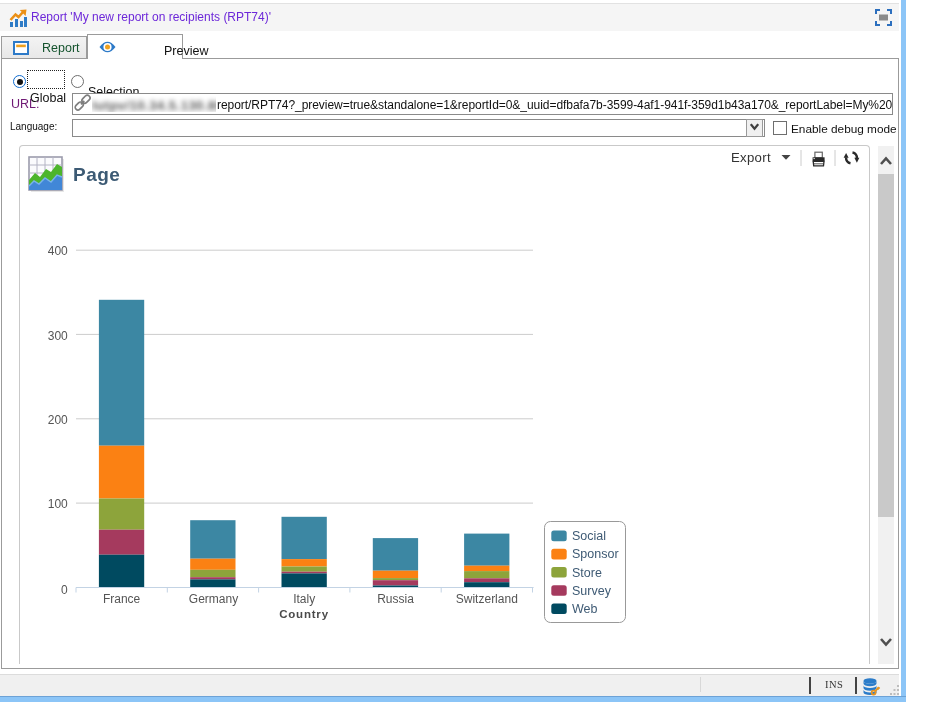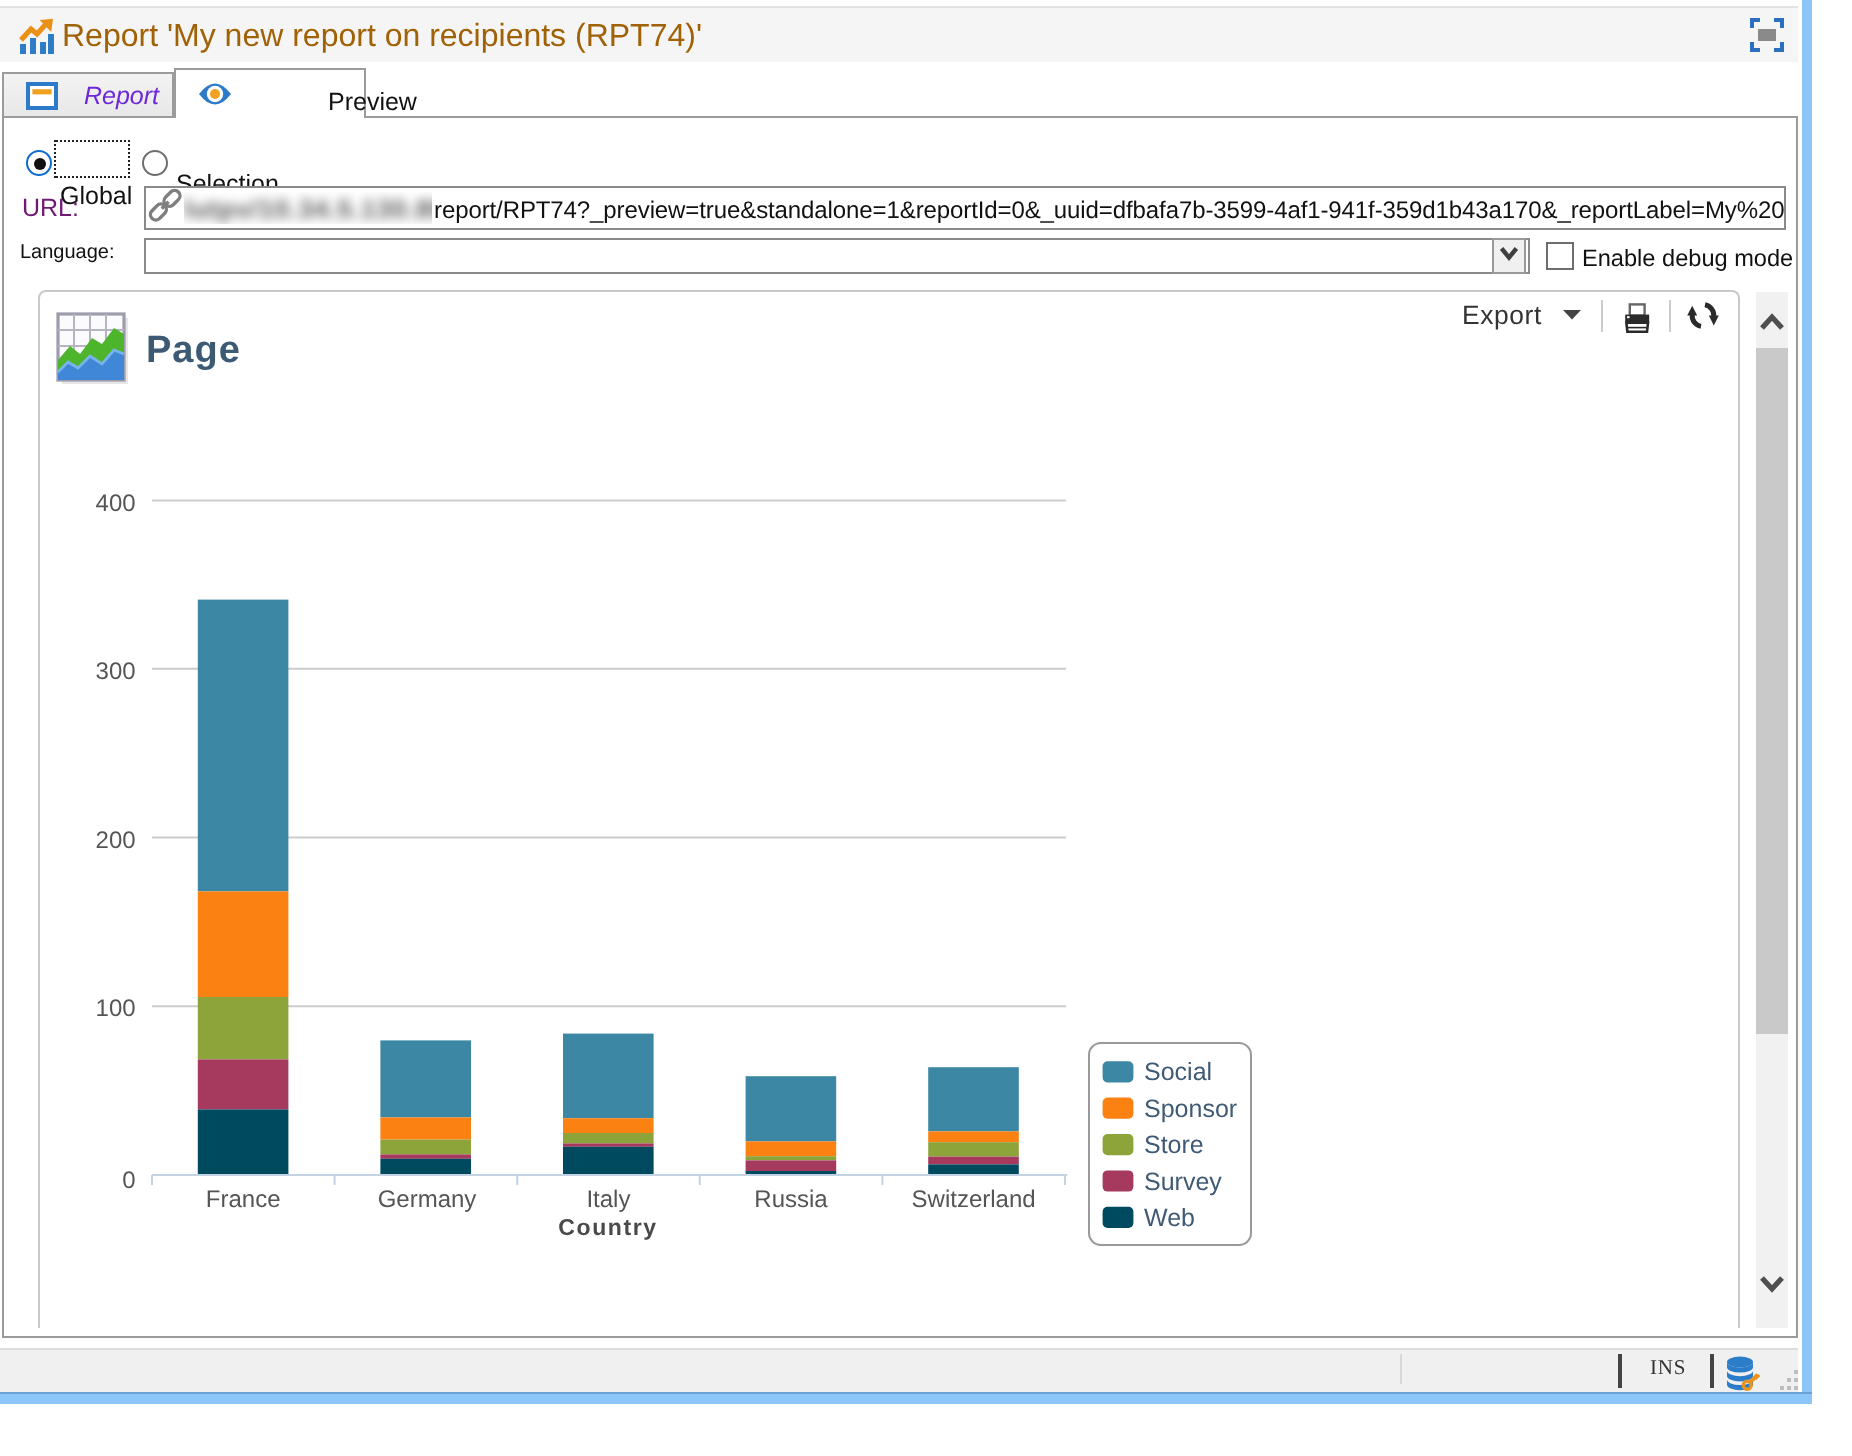--- a/index.html
+++ b/index.html
@@ -15,39 +15,39 @@
 
   <div class="abs" style="left:0;top:3px;width:899px;height:28px;background:#f5f5f5;border-top:1px solid #e2e2e2;"></div>
   <svg class="abs" style="left:9px;top:9px;" width="19" height="19" viewBox="0 0 19 19">
     <rect x="1" y="13" width="3" height="5" fill="#2f7cc6"></rect>
     <rect x="6" y="10" width="3" height="8" fill="#2f7cc6"></rect>
     <rect x="11" y="12" width="3" height="6" fill="#2f7cc6"></rect>
     <rect x="15" y="8" width="3" height="10" fill="#2f7cc6"></rect>
     <path d="M1.5 11 L6.5 5.5 L9.5 8 L14.5 2.5" fill="none" stroke="#eb9016" stroke-width="2.6"></path>
     <path d="M10.8 1 L17.5 0.4 L16.6 7" fill="#eb9016"></path>
   </svg>
-  <div class="abs" style="left:31px;top:10px;font-size:16px;color:#a16207;">Report 'My new report on recipients (RPT74)'</div>
+  <div class="abs" style="left:31px;top:10px;font-size:12px;color:#6d28d9;">Report 'My new report on recipients (RPT74)'</div>
   <svg class="abs" style="left:875px;top:9px;" width="17" height="17" viewBox="0 0 17 17">
     <g fill="none" stroke="#2c6fbe" stroke-width="2">
       <path d="M1 5 V1 H5"></path>
         <path d="M12 1 H16 V5"></path>
         <path d="M16 12 V16 H12"></path>
         <path d="M5 16 H1 V12"></path>
     </g>
     <rect x="4" y="5.5" width="9" height="6" fill="#8a8a8a"></rect>
   </svg>
 
   <div class="abs" style="left:1px;top:58px;width:898px;height:611px;background:#fff;border:1px solid #9b9b9b;"></div>
 
   <div class="abs" style="left:1px;top:36px;width:86px;height:23px;background:linear-gradient(#f3f3f3,#e8e8e8);border:1px solid #9b9b9b;"></div>
   <svg class="abs" style="left:13px;top:41px;" width="16" height="14" viewBox="0 0 16 14">
     <rect x="1" y="1" width="14" height="12" fill="#fff" stroke="#2d7ac8" stroke-width="2"></rect>
     <rect x="3.2" y="3.6" width="9.6" height="2.6" fill="#efa11f"></rect>
   </svg>
-  <div class="abs" style="left:42px;top:41px;font-size:12.5px;color:#6d28d9;font-style:italic;">Report</div>
+  <div class="abs" style="left:42px;top:41px;font-size:12.5px;color:#14532d;">Report</div>
   <div class="abs" style="left:87px;top:34px;width:96px;height:25px;background:#fff;border:1px solid #9b9b9b;border-bottom:none;"></div>
   <svg class="abs" style="left:99px;top:41px;" width="17" height="12" viewBox="0 0 17 12">
     <path d="M0.5 6 Q 8.5 -4.5 16.5 6 Q 8.5 16.5 0.5 6 Z" fill="#2d7ac8"></path>
     <circle cx="8.5" cy="6" r="4.1" fill="#fff"></circle>
     <circle cx="8.5" cy="6" r="2.5" fill="#efa11f"></circle>
   </svg>
   <div class="abs" style="left:129px;top:44px;font-size:12.5px;color:#111;margin-left:35px;">Preview</div>
 
   <div class="abs" style="left:13px;top:75px;width:13px;height:13px;border-radius:50%;background:#fff;border:1px solid #0f6cd1;"></div>
   <div class="abs" style="left:16.5px;top:78.5px;width:6px;height:6px;border-radius:50%;background:#111;"></div>

